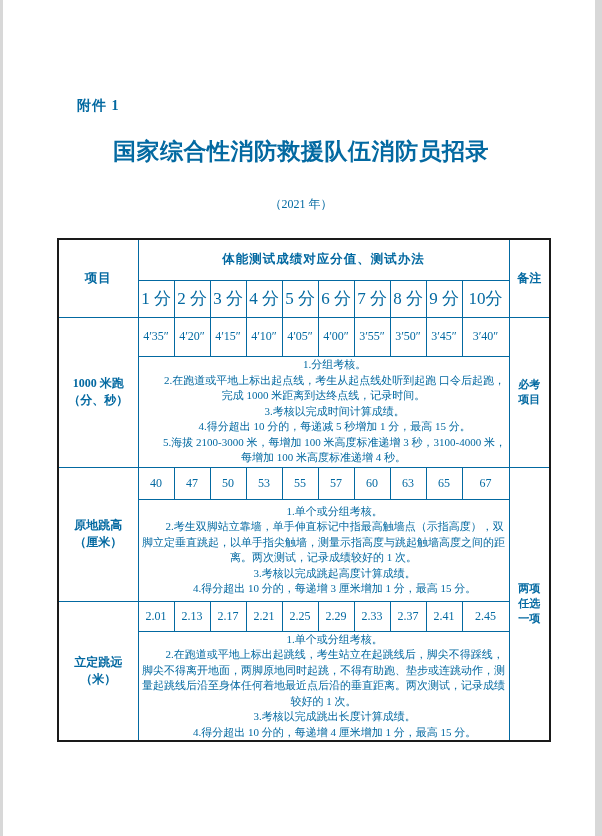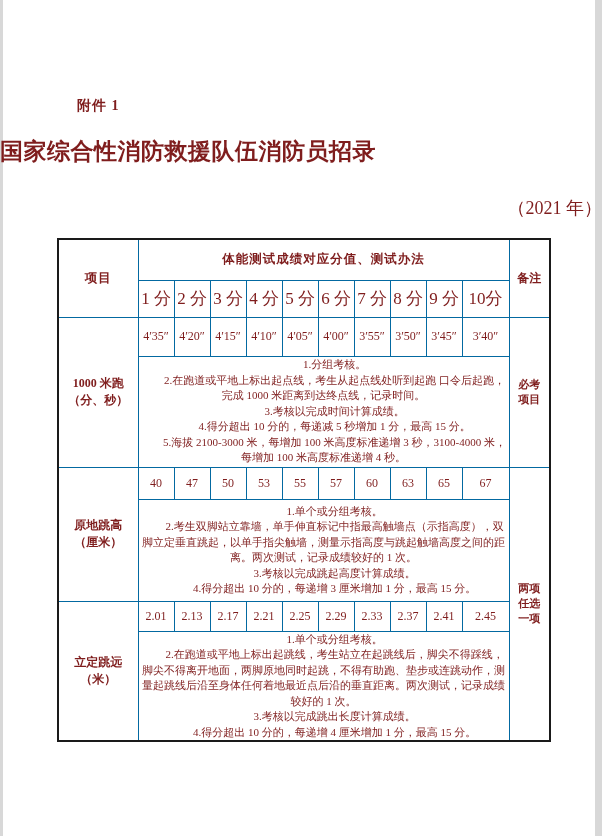--- a/index.html
+++ b/index.html
@@ -3,51 +3,52 @@
 <meta charset="utf-8">
 <style>
   html, body { margin: 0; padding: 0; background: #ffffff; }
   .page {
     position: relative;
     width: 602px;
     height: 836px;
     background: #ffffff;
     overflow: hidden;
     font-family: "Liberation Serif", serif;
-    color: #7f1d1d;
+    color: #0369a1;
   }
   .edge-strip {
     position: absolute; top: 0; bottom: 0;
     background: #d8d8d8;
   }
   .edge-left  { left: 0; width: 3px; }
   .edge-right { left: 595px; width: 7px; }
 
   .attachment-label {
     position: absolute;
     left: 77px; top: 97px;
     font-size: 14px;
     font-weight: bold;
     letter-spacing: 1px;
   }
   .doc-title {
     position: absolute;
     left: 0; width: 602px;
+    text-align: center;
     font-weight: bold;
     font-size: 23px;
     line-height: 28px;
     letter-spacing: 0.5px;
   }
   .title-1 { top: 138px; }
   .title-2 { top: 166px; }
   .doc-subtitle {
     position: absolute;
     left: 0; width: 602px; top: 196px;
-    text-align: right;
-    font-size: 18px;
+    text-align: center;
+    font-size: 12px;
   }
 
   table.standards {
     position: absolute;
     left: 57px; top: 238px;
     width: 492px;
     border-collapse: collapse;
     table-layout: fixed;
     border: 2px solid #1a1a1a;
     font-size: 11px;

